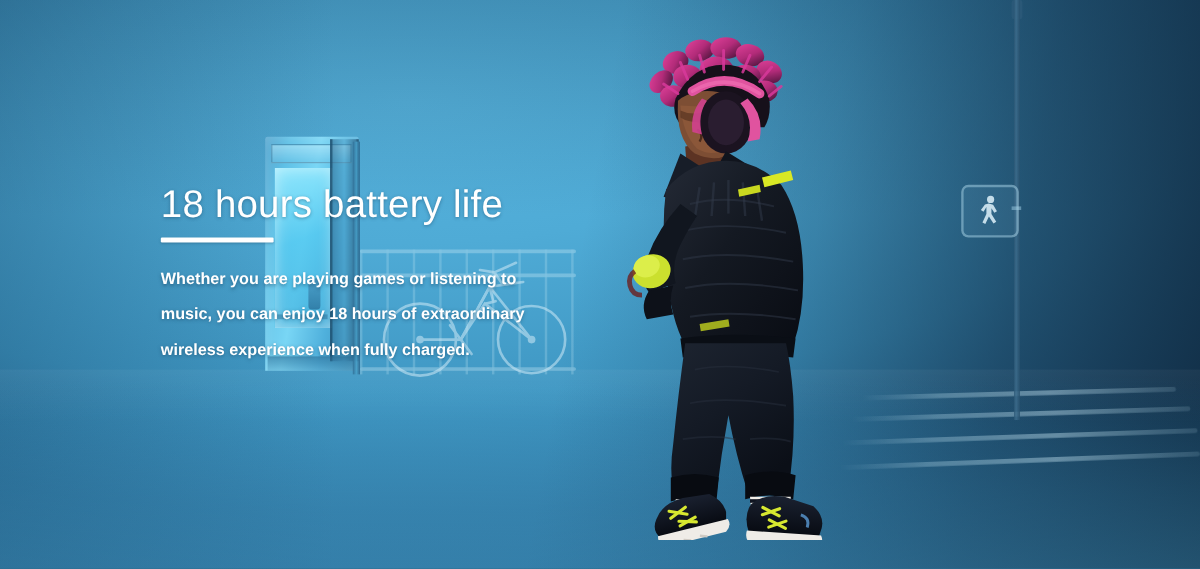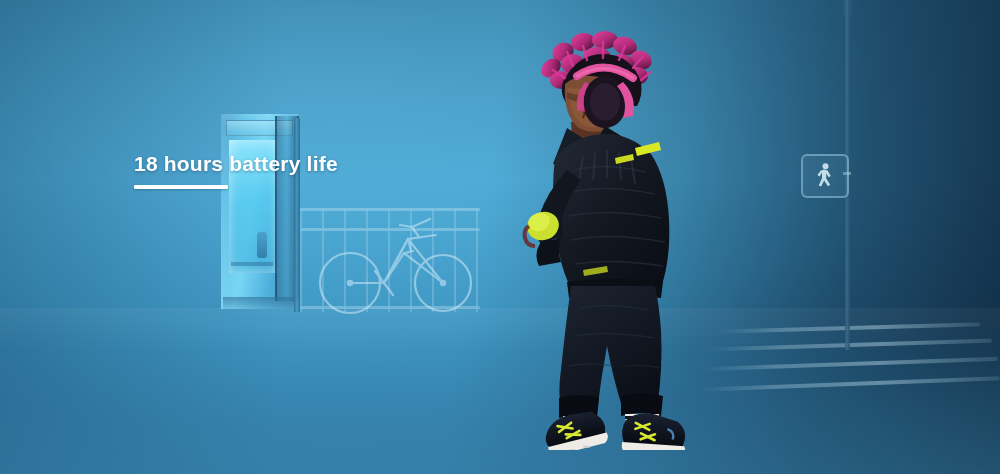--- a/index.html
+++ b/index.html
@@ -128,21 +128,21 @@
   
   .person{position:absolute;left:455px;top:30px;width:280px;height:420px;}
   .person svg{display:block}
 
   
   .textblock{
     position:absolute;left:134px;top:152px;width:330px;
     color:#ffffff;
   }
   .headline{
-    font-size:21px;font-weight:700;letter-spacing:.2px;line-height:1.15;
+    font-size:32px;font-weight:400;letter-spacing:.2px;line-height:1.15;
     color:#ffffff;
     text-shadow:0 1px 3px rgba(20,60,90,0.45);
     white-space:nowrap;
   }
   .divider{
     margin-top:9px;
     width:94px;height:4px;background:#ffffff;border-radius:1px;
     box-shadow:0 1px 2px rgba(20,60,90,0.35);
   }
   .body-copy{
@@ -392,15 +392,16 @@
           <path d="M186 410 L200 404"></path>
         </g>
         <path d="M212 398 q8 2 6 10" stroke="#4b7fb0" stroke-width="2.4" fill="none"></path>
       </g>
     </svg>
   </div>
 
   <div class="textblock">
     <div class="headline">18 hours battery life</div>
     <div class="divider"></div>
+    <div class="body-copy">Whether you are playing games or listening to music, you can enjoy 18 hours of extraordinary wireless experience when fully charged.</div>
   </div>
 
 </div>
 
 </body></html>

